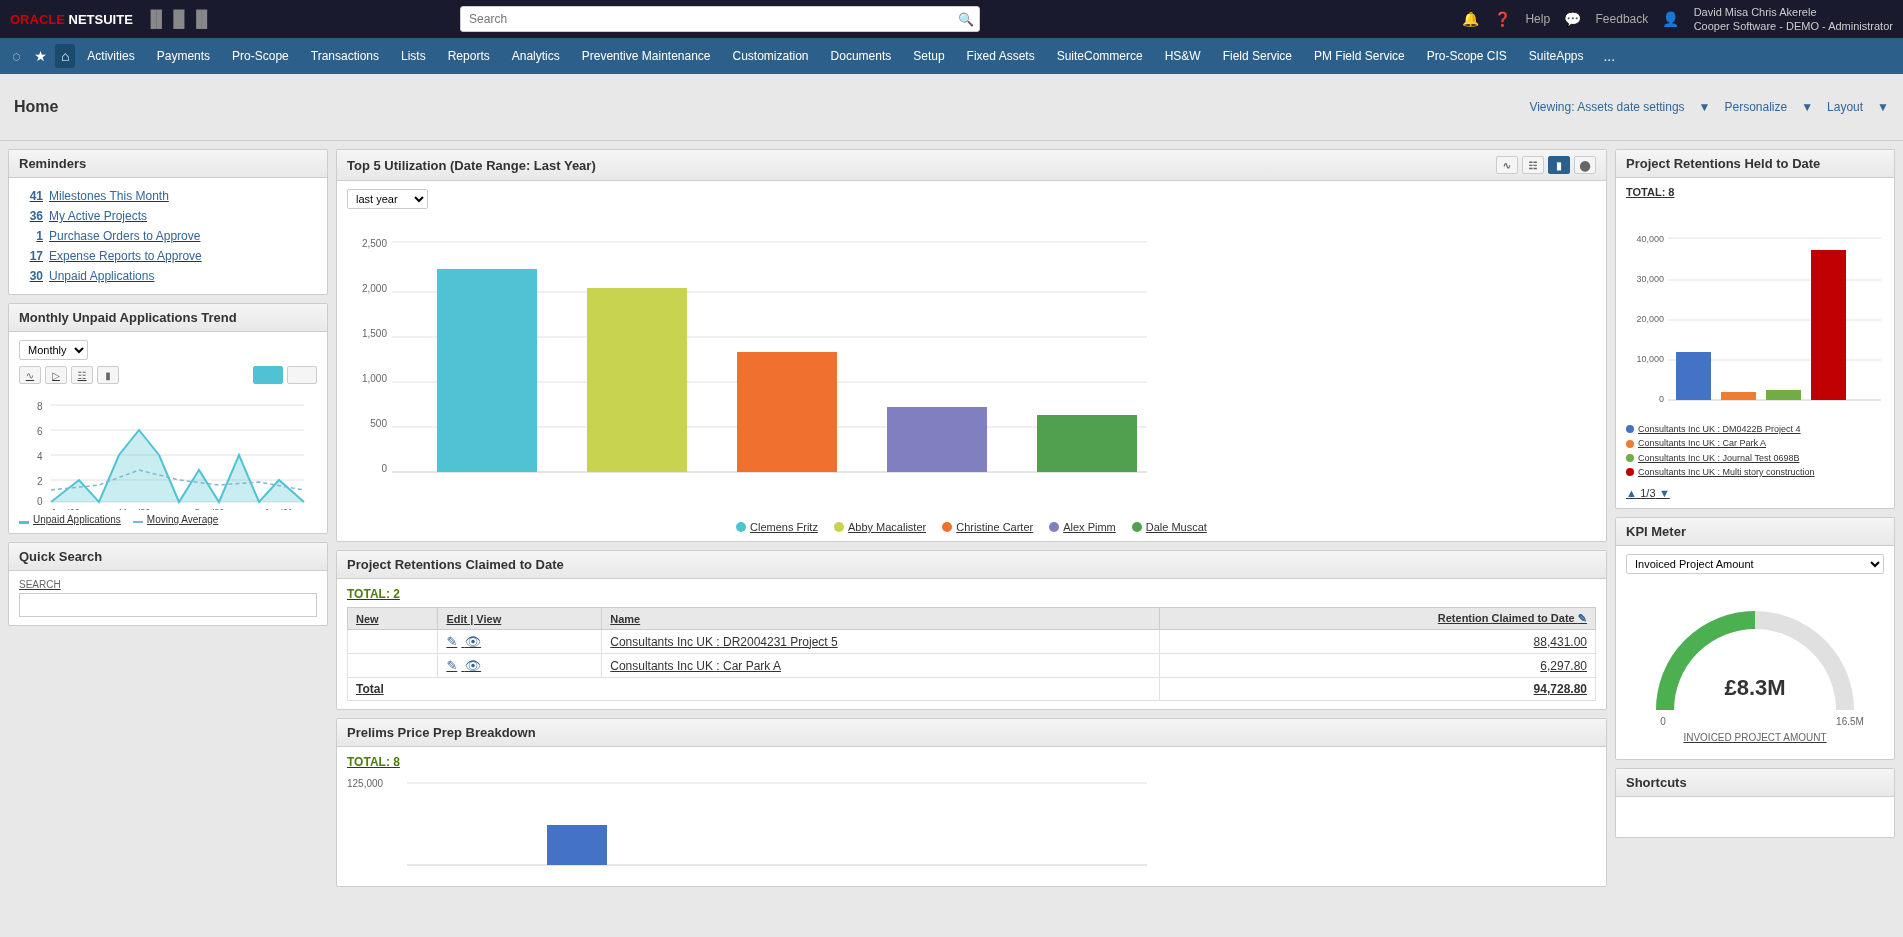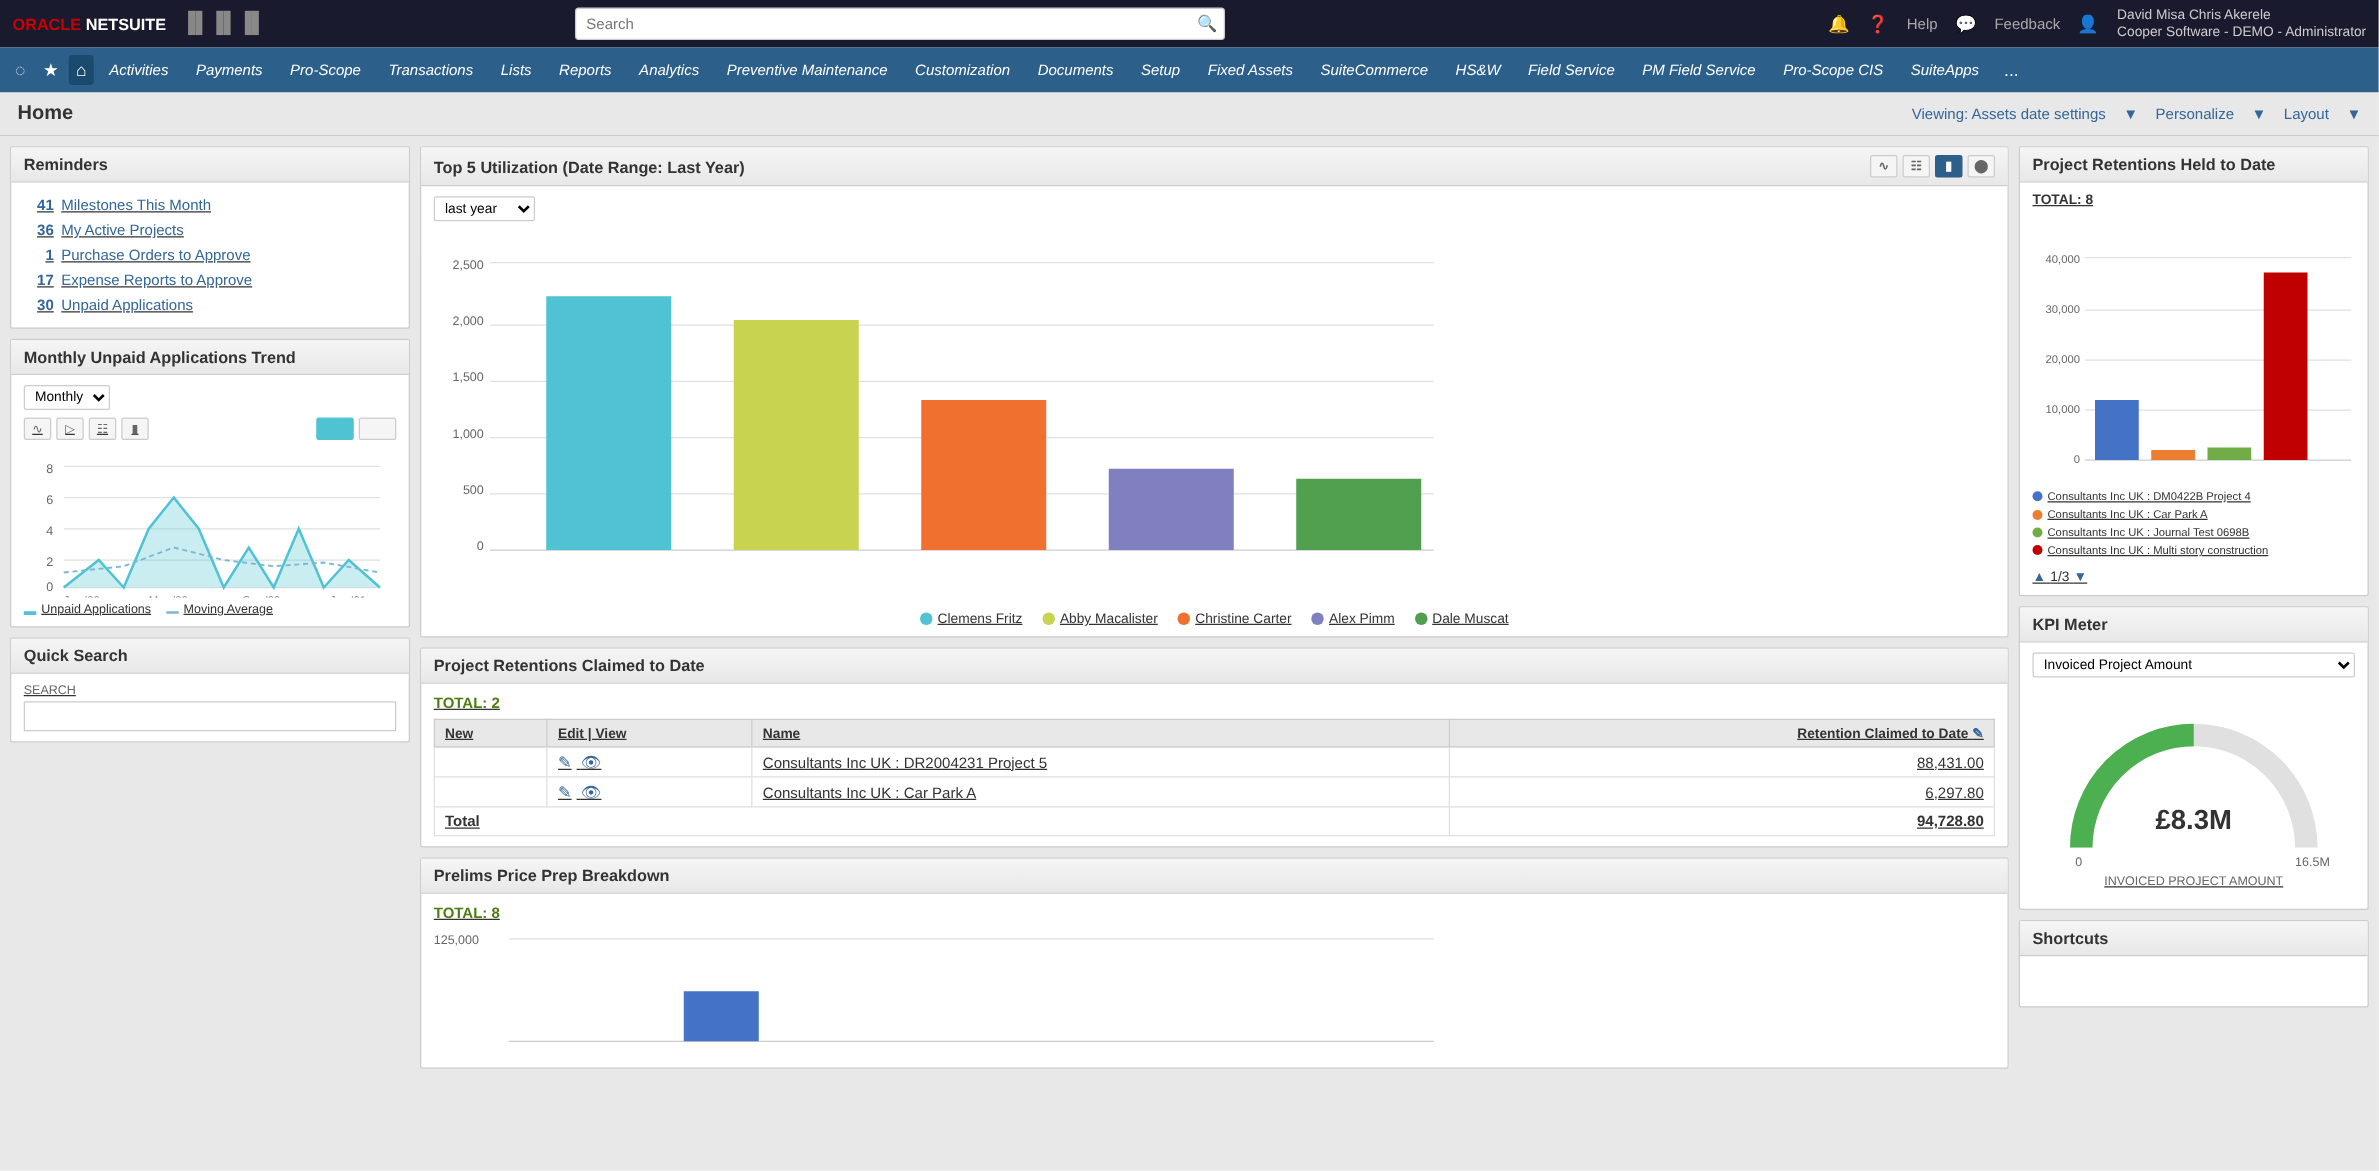--- a/index.html
+++ b/index.html
@@ -77,29 +77,28 @@
       border-radius: 3px;
     }
     .nav-icon-btn.active { background: #1a4a6e; }
     .nav-item {
       color: #fff;
       font-size: 12px;
       padding: 6px 10px;
       cursor: pointer;
       white-space: nowrap;
       border-radius: 3px;
-      font-style: italic;
     }
     .nav-more { color: #fff; padding: 6px 8px; cursor: pointer; font-size: 14px; }
 
     
     .page-header {
       background: #e8e8e8;
       border-bottom: 1px solid #ccc;
-      padding: 8px 14px;
+      padding: 24px 14px;
       display: flex;
       align-items: center;
       justify-content: space-between;
     }
     .page-title { font-size: 16px; font-weight: bold; color: #333; }
     .page-header-right { display: flex; gap: 14px; align-items: center; font-size: 12px; }
     .page-header-right a { color: #336699; text-decoration: none; }
 
     
     .main-content {

